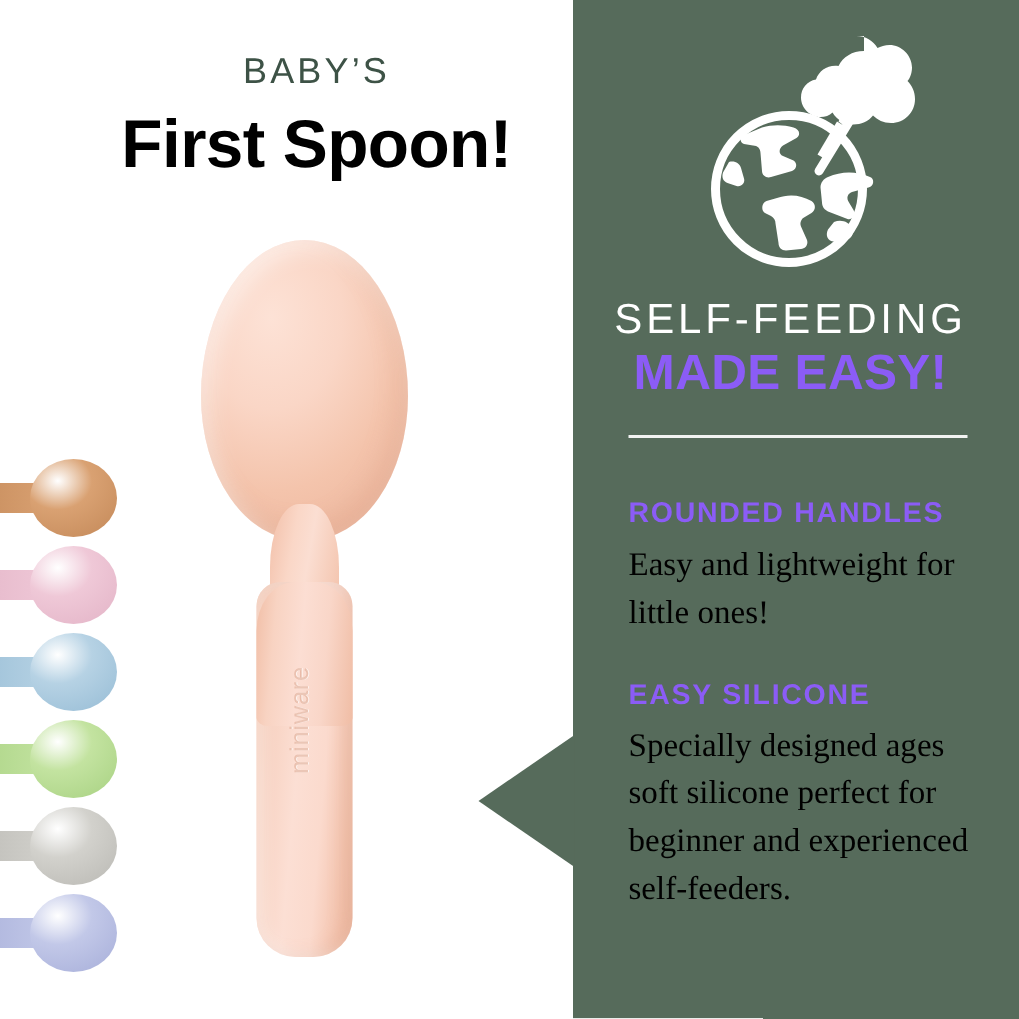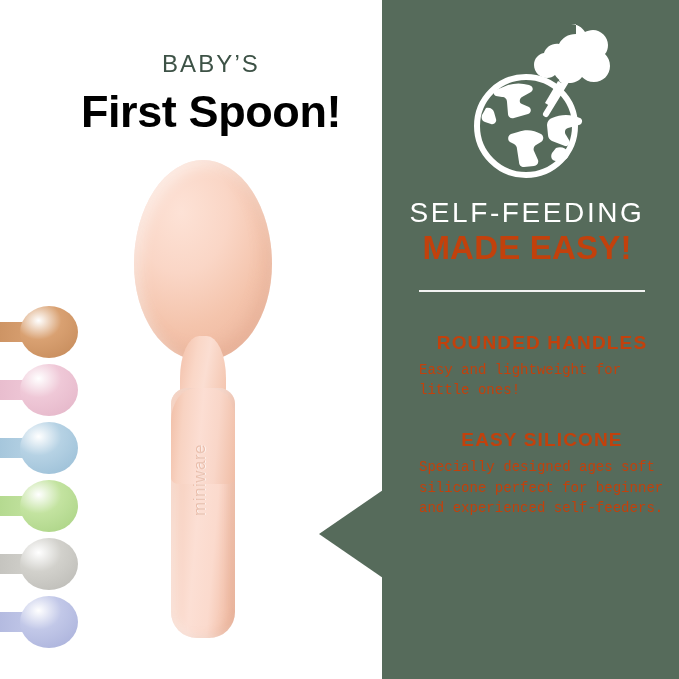--- a/index.html
+++ b/index.html
@@ -21,21 +21,21 @@
   
   .left-panel {
     position: absolute;
     left: 0; top: 0;
     width: 382px; height: 679px;
     background: #ffffff;
   }
 
   .headline-block {
     position: absolute;
-    left: 0; top: 52px;
+    left: 0; top: 36px;
     width: 422px;
     text-align: center;
   }
   .eyebrow {
     font-family: "Liberation Sans", sans-serif;
     font-size: 24px;
     font-weight: 400;
     letter-spacing: 2.1px;
     color: #3d5246;
     line-height: 1;
@@ -171,21 +171,21 @@
     letter-spacing: 2.6px;
     color: #ffffff;
     line-height: 1.05;
     margin: 0;
   }
   .panel-title {
     font-family: "Liberation Sans", sans-serif;
     font-size: 33px;
     font-weight: 700;
     letter-spacing: 0.2px;
-    color: #c2410c;
+    color: #8b5cf6;
     line-height: 1.08;
     margin: 3px 0 0 0;
   }
   .panel-rule {
     position: absolute;
     left: 419px;
     top: 290px;
     width: 226px;
     height: 2px;
     background: #ffffff;
@@ -200,31 +200,30 @@
   }
   .feature {
     margin-bottom: 30px;
   }
   .feature:last-child { margin-bottom: 0; }
   .feature-title {
     font-family: "Liberation Sans", sans-serif;
     font-size: 19px;
     font-weight: 700;
     letter-spacing: 1.15px;
-    color: #c2410c;
+    color: #8b5cf6;
     line-height: 1.1;
     margin: 0 0 6px 0;
-    text-align: center;
   }
   .feature-body {
-    font-family: Liberation Mono, monospace;
-    font-size: 14px;
+    font-family: Liberation Serif, serif;
+    font-size: 22px;
     font-weight: 400;
     letter-spacing: 0.02px;
-    color: #c2410c;
+    color: #000000;
     line-height: 1.45;
     margin: 0;
   }
 </style>
 </head>
 <body>
 
 <div id="infographic">
 
   <div class="left-panel">

